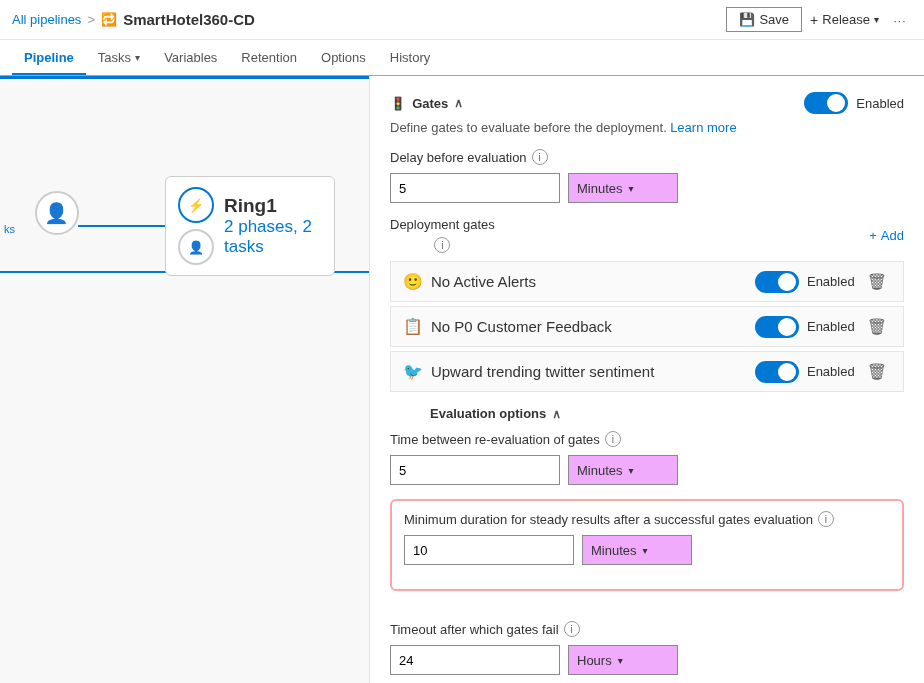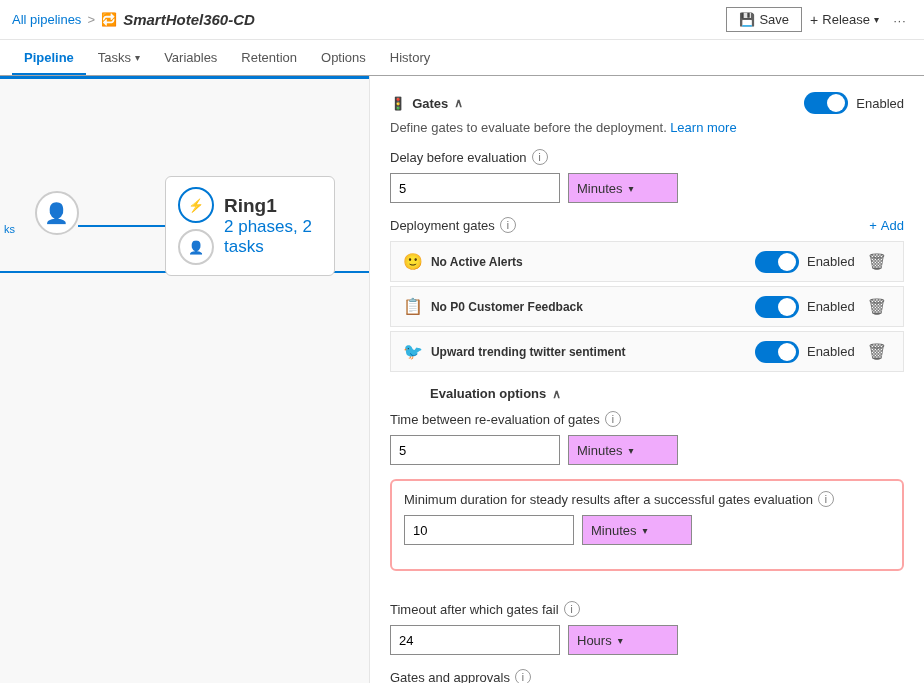--- a/index.html
+++ b/index.html
@@ -247,21 +247,21 @@
       display: flex;
       align-items: center;
       justify-content: space-between;
       padding: 8px 12px;
       border: 1px solid #e5e5e5;
       margin-bottom: 4px;
       background: #fafafa;
     }
     .gate-left { display: flex; align-items: center; gap: 8px; }
     .gate-icon { font-size: 16px; }
-    .gate-name { font-size: 12px; color: #333; font-weight: bold; }
+    .gate-name { font-size: 15px; color: #333; }
     .gate-right { display: flex; align-items: center; gap: 8px; }
     .delete-btn {
       background: none;
       border: none;
       cursor: pointer;
       color: #666;
       font-size: 16px;
       padding: 2px 4px;
     }
 
@@ -327,21 +327,21 @@
     }
   </style>
 </head>
 <body>
 
 <div class="header">
   <div class="header-left">
     <a href="#" style="color:#0078d4;text-decoration:none;font-size:13px;">All pipelines</a>
     <span style="color:#999;">&gt;</span>
     <span style="color:#555;">🔁</span>
-    <span style="color:#333;font-weight:600;font-size:15px;font-style:italic;">SmartHotel360-CD</span>
+    <span style="color:#333;font-weight:600;font-size:15px;">SmartHotel360-CD</span>
   </div>
   <div class="header-right">
     <button class="btn-save">
       <span>💾</span>
       <span>Save</span>
     </button>
     <button class="btn-release">
       <span style="font-size:14px;">+</span>
       <span>Release</span>
       <span style="font-size:10px;">▾</span>
@@ -432,21 +432,21 @@
     </div>
     <div class="input-row">
       <input class="text-input" type="text" value="5" style="">
       <div class="select-input">
         <span>Minutes</span>
         <span style="font-size:10px;">▾</span>
       </div>
     </div>
 
     <div class="deployment-gates-header">
-      <div class="section-label" style="margin-bottom:0;">
+      <div class="section-label" style="margin-bottom:0;flex-direction:column;">
         <span>Deployment gates</span>
         <span class="info-icon">i</span>
       </div>
       <div class="add-link">
         <span>+</span>
         <span>Add</span>
       </div>
     </div>
 
     <div style="margin-bottom:14px;">

